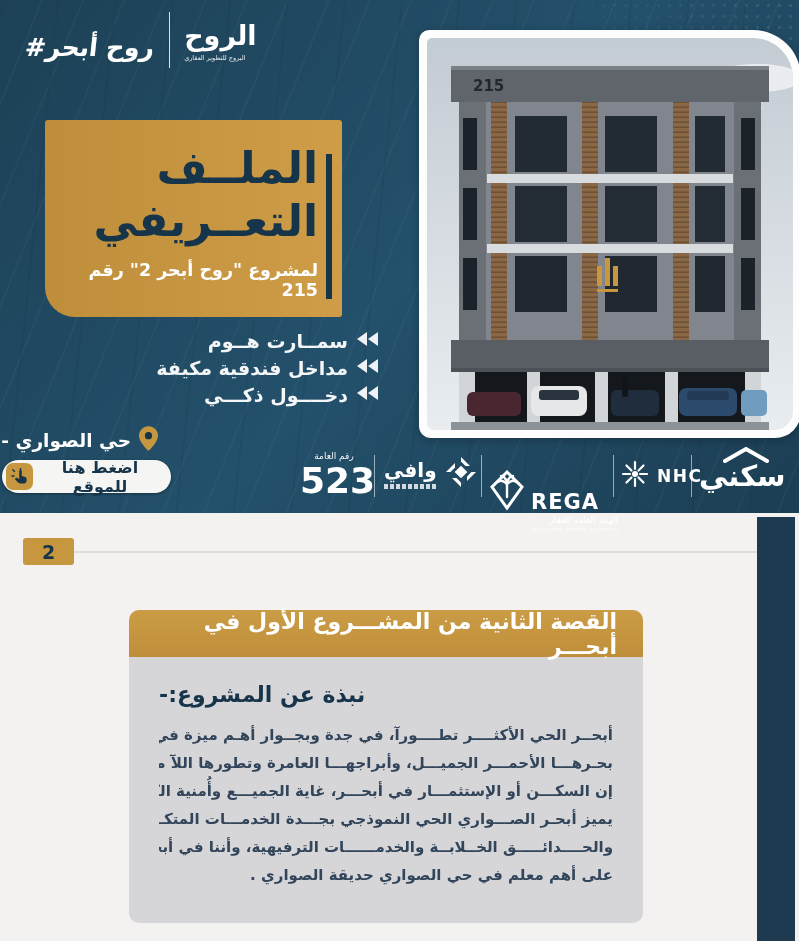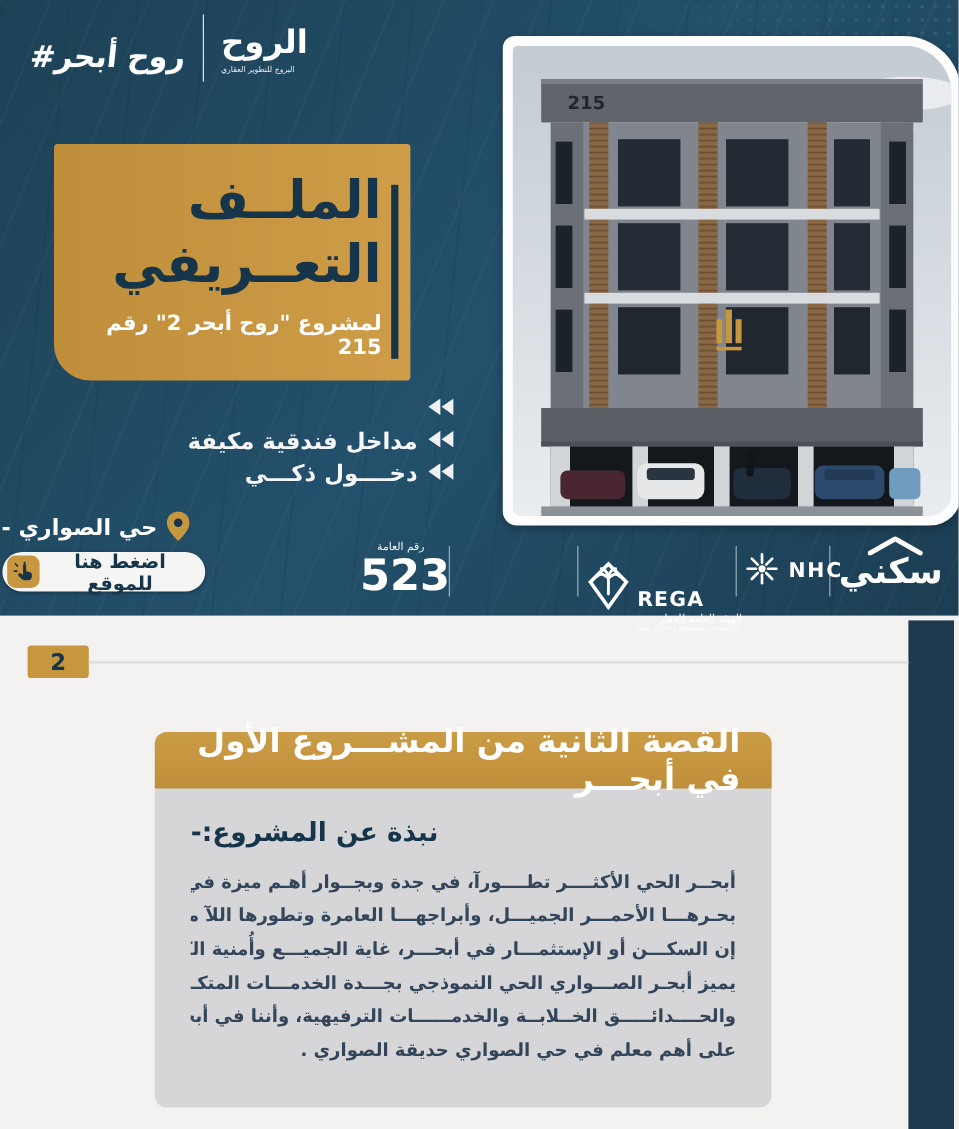--- a/index.html
+++ b/index.html
@@ -54,21 +54,21 @@
   .license{ position:absolute; left:300px; top:451px; width:68px; text-align:center; color:#fff; }
   .license .lb{ font-size:9px; opacity:.95; }
   .license .num{ font-size:36px; font-weight:bold; line-height:1.1; }
   .fdiv{ position:absolute; top:455px; width:1px; height:42px; background:rgba(255,255,255,.55); }
   .wafi{ position:absolute; left:384px; top:455px; display:flex; align-items:center; gap:7px; color:#fff; }
   .wafi .wtxt{ text-align:center; }
   .wafi .wname{ font-size:20px; font-weight:bold; line-height:1; }
   .wafi .wtag{ margin-top:4px; width:52px; height:5px;
     background:repeating-linear-gradient(90deg, rgba(255,255,255,.8) 0 4px, transparent 4px 6px); }
   .rega{ position:absolute; left:489px; top:452px; display:flex; gap:6px; color:#fff; align-items:center; }
-  .rega .rname{ font-size:17px; font-weight:bold; letter-spacing:1px; line-height:1;margin-top:40px; }
+  .rega .rname{ font-size:21px; font-weight:bold; letter-spacing:1px; line-height:1;margin-top:40px; }
   .rega .rar{ font-size:9px; margin-top:2px; }
   .rega .ren{ font-size:4.3px; letter-spacing:.4px; margin-top:2px; opacity:.9; }
   .nhc{ position:absolute; left:619px; top:458px; display:flex; align-items:center; gap:6px; color:#fff; }
   .nhc .nname{ font-size:17px; font-weight:bold; letter-spacing:1.5px; }
   .sakani{ position:absolute; left:699px; top:449px; width:90px; color:#fff; }
   .sakani .sname{ font-size:29px; font-weight:bold; line-height:1.2; margin-top:10px; }
   .sakani svg{ position:absolute; left:24px; top:-2px; }
 
   
   .card{ position:absolute; left:375px; top:30px; width:382px; height:408px; background:#fdfdfd;
@@ -78,21 +78,21 @@
 
   
   .side-strip{ position:absolute; left:757px; top:517px; width:38px; height:424px; background:#1d3a50; }
   .page-badge{ position:absolute; left:23px; top:538px; width:51px; height:27px; background:#c6973f; border-radius:3px;
     color:#16344a; font-size:19px; font-weight:bold; display:flex; align-items:center; justify-content:center; }
   .hline{ position:absolute; left:74px; top:551px; width:683px; height:2px; background:#dcdcdc; }
 
   .panel{ position:absolute; left:129px; top:610px; width:514px; height:313px; background:#d6d6d8; border-radius:10px; }
   .panel-header{ height:47px; background:linear-gradient(180deg,#cb9c46,#bf8e3a); border-radius:10px 10px 0 0;
     display:flex; align-items:center; padding:0 26px; direction:rtl;
-    color:#fff; font-size:27px; font-weight:bold; }
+    color:#fff; font-size:22px; font-weight:bold; }
   .panel-body{ padding:25px 30px 0; direction:rtl; }
   .panel-title{ color:#16344a; font-size:22px; font-weight:bold; text-align:left; margin-bottom:14px; }
   .para{ overflow:hidden; }
   .para div{ color:#32455a; font-size:15px; font-weight:bold; line-height:28px; text-align:right; white-space:nowrap; }
 </style>
 </head>
 <body>
 
 <div class="page">
 
@@ -116,20 +116,21 @@
     </div>
 
     <div class="features">
       <div class="feature-row">
         <span>
           <svg width="21" height="14" viewBox="0 0 21 14">
               <path d="M10 0 L0 7 L10 14 Z" fill="#eef2f5"></path>
               <path d="M21 0 L11 7 L21 14 Z" fill="#eef2f5"></path>
             </svg>
         </span>
+        <span class="txt">سمــارت هــوم</span>
       </div>
       <div class="feature-row">
         <span>
           <svg width="21" height="14" viewBox="0 0 21 14">
               <path d="M10 0 L0 7 L10 14 Z" fill="#eef2f5"></path>
               <path d="M21 0 L11 7 L21 14 Z" fill="#eef2f5"></path>
             </svg>
         </span>
         <span class="txt">مداخل فندقية مكيفة</span>
       </div>
@@ -167,20 +168,37 @@
       </div>
       <div class="lbl">اضغط هنا للموقع</div>
     </div>
 
     <div class="license">
       <div class="lb">رقم العامة</div>
       <div class="num">523</div>
     </div>
     <div class="fdiv" style="left:374px"></div>
 
+    <div class="wafi">
+      <div class="wtxt">
+        <div class="wname">وافي</div>
+        <div class="wtag"></div>
+      </div>
+      <span>
+        <svg width="34" height="34" viewBox="0 0 34 34">
+          <g fill="#fff">
+            <path d="M17 2 L26 11 L21.5 11 L17 6.5 Z"></path>
+            <path d="M32 17 L23 26 L23 21.5 L27.5 17 Z"></path>
+            <path d="M17 32 L8 23 L12.5 23 L17 27.5 Z"></path>
+            <path d="M2 17 L11 8 L11 12.5 L6.5 17 Z"></path>
+            <rect x="12.5" y="12.5" width="9" height="9" transform="rotate(45 17 17)"></rect>
+          </g>
+        </svg>
+      </span>
+    </div>
     <div class="fdiv" style="left:481px"></div>
 
     <div class="rega">
       <span>
         <svg width="36" height="42" viewBox="0 0 36 42">
           <g stroke="#fff" fill="none" stroke-width="2.4" stroke-linecap="round">
             <path d="M18 3 L33 18 L18 39 L3 18 Z" stroke-width="3"></path>
             <path d="M18 14 L18 28"></path>
             <path d="M18 15 C14 11 11 11 9 13"></path>
               <path d="M18 15 C22 11 25 11 27 13"></path>

